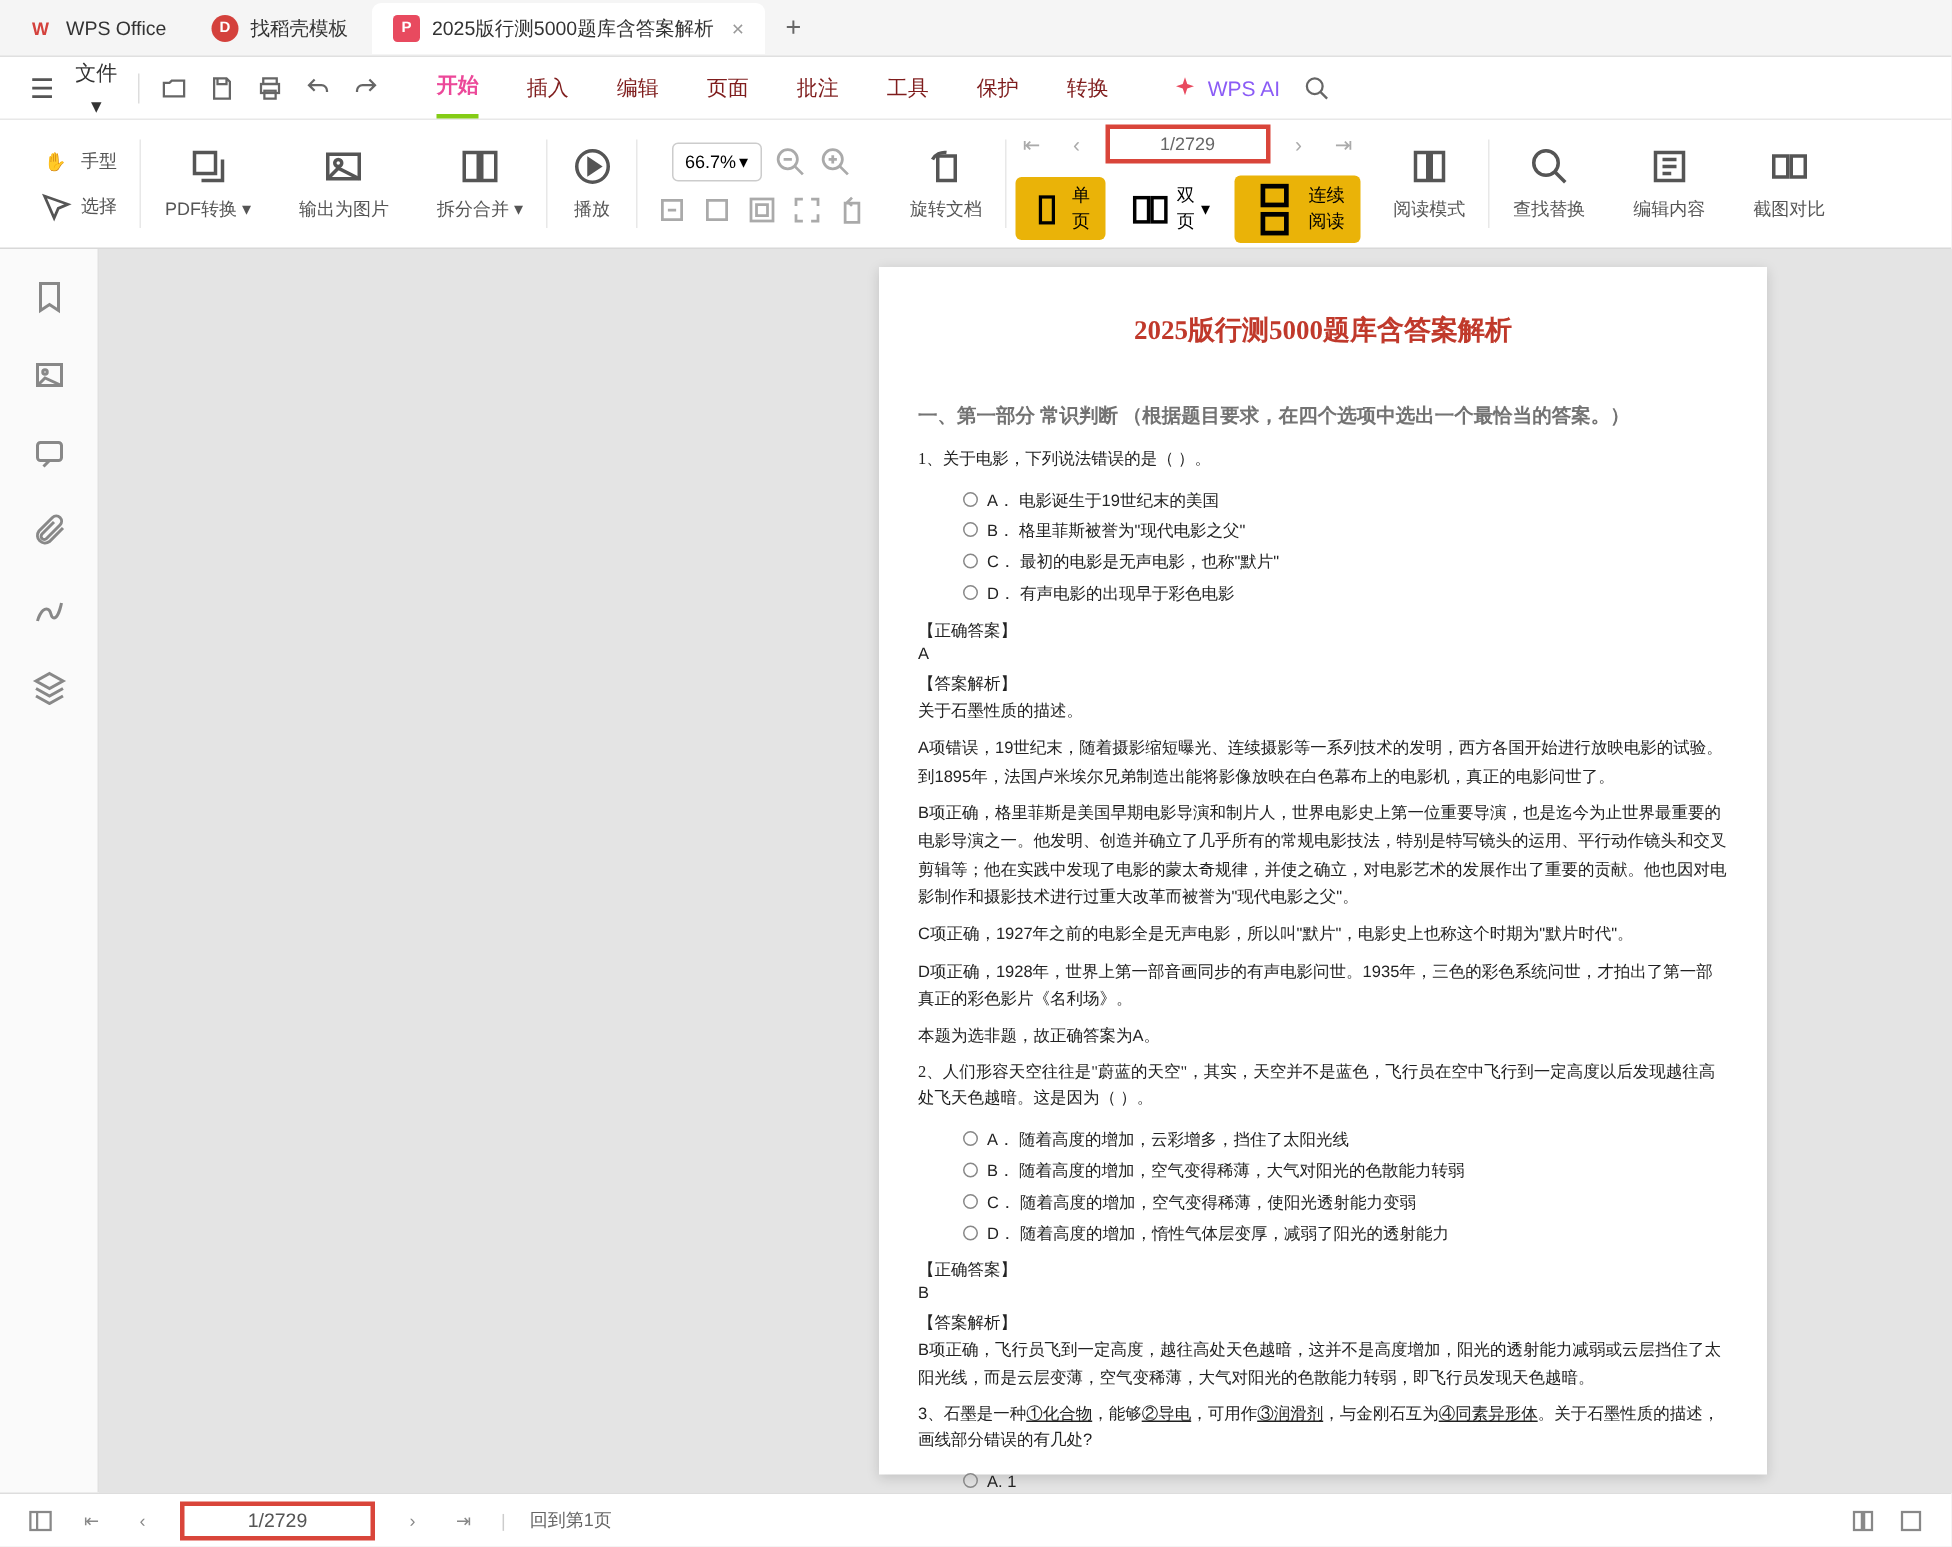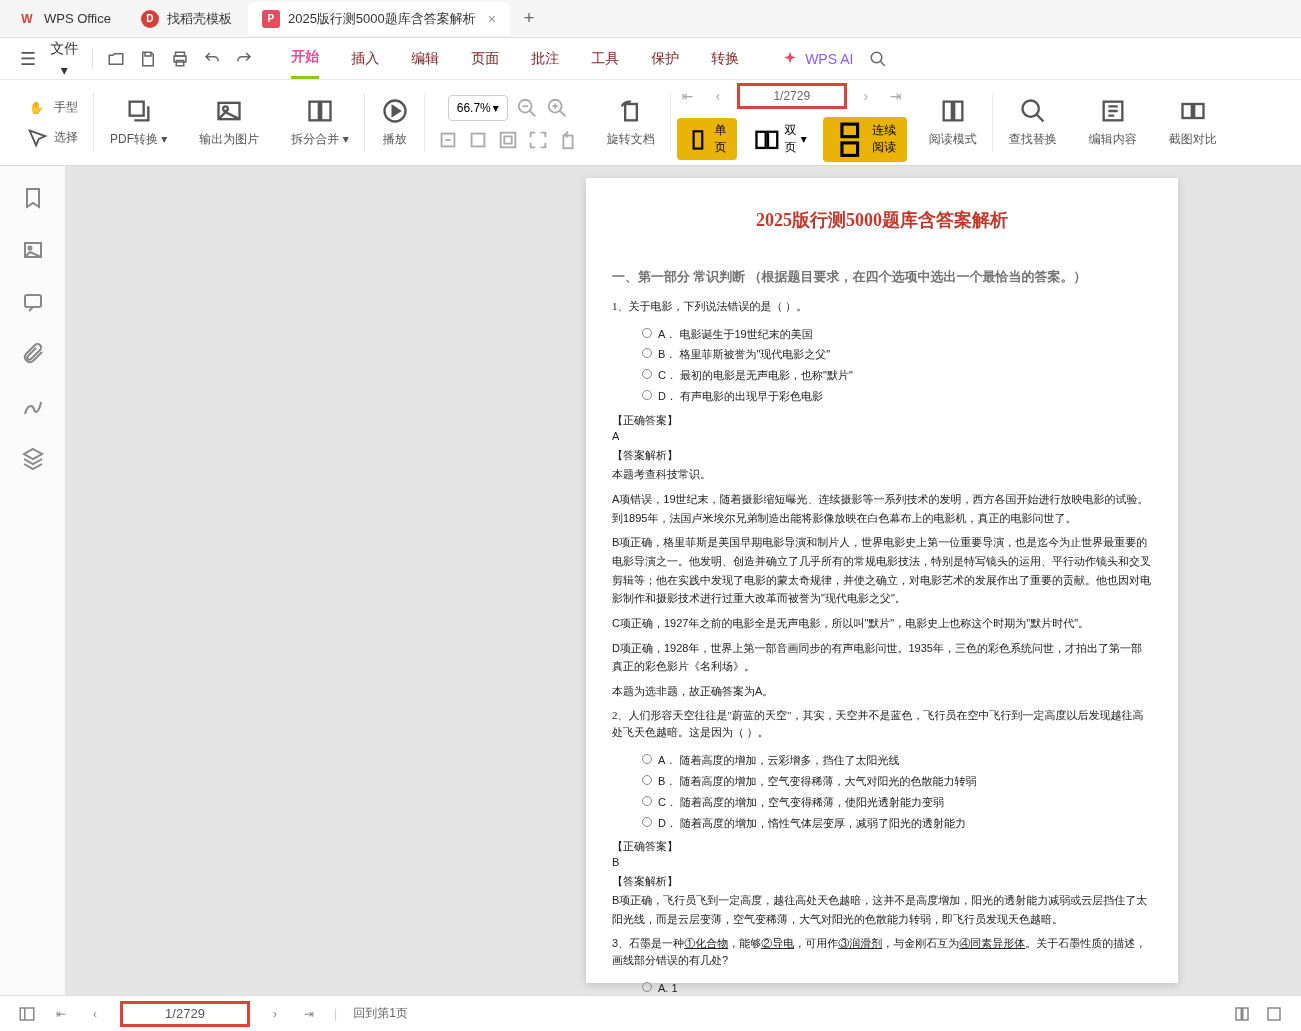--- a/index.html
+++ b/index.html
@@ -412,21 +412,21 @@
             <span>C．    最初的电影是无声电影，也称"默片"</span>
           </div>
         <div class="option">
             <span class="radio"></span>
             <span>D．    有声电影的出现早于彩色电影</span>
           </div>
       </div>
       <div class="answer-label">【正确答案】</div>
       <div>A</div>
       <div class="answer-label">【答案解析】</div>
-      <div class="answer-text">本题考查科技常识。</div>
+      <div class="answer-text">关于石墨性质的描述。</div>
       <div class="answer-text">A项错误，19世纪末，随着摄影缩短曝光、连续摄影等一系列技术的发明，西方各国开始进行放映电影的试验。到1895年，法国卢米埃尔兄弟制造出能将影像放映在白色幕布上的电影机，真正的电影问世了。</div>
       <div class="answer-text">B项正确，格里菲斯是美国早期电影导演和制片人，世界电影史上第一位重要导演，也是迄今为止世界最重要的电影导演之一。他发明、创造并确立了几乎所有的常规电影技法，特别是特写镜头的运用、平行动作镜头和交叉剪辑等；他在实践中发现了电影的蒙太奇规律，并使之确立，对电影艺术的发展作出了重要的贡献。他也因对电影制作和摄影技术进行过重大改革而被誉为"现代电影之父"。</div>
       <div class="answer-text">C项正确，1927年之前的电影全是无声电影，所以叫"默片"，电影史上也称这个时期为"默片时代"。</div>
       <div class="answer-text">D项正确，1928年，世界上第一部音画同步的有声电影问世。1935年，三色的彩色系统问世，才拍出了第一部真正的彩色影片《名利场》。</div>
       <div class="answer-text">本题为选非题，故正确答案为A。</div>
 
       <div class="question">2、人们形容天空往往是"蔚蓝的天空"，其实，天空并不是蓝色，飞行员在空中飞行到一定高度以后发现越往高处飞天色越暗。这是因为（ ）。</div>
       <div class="options">
         <div class="option">
             <span class="radio"></span>

